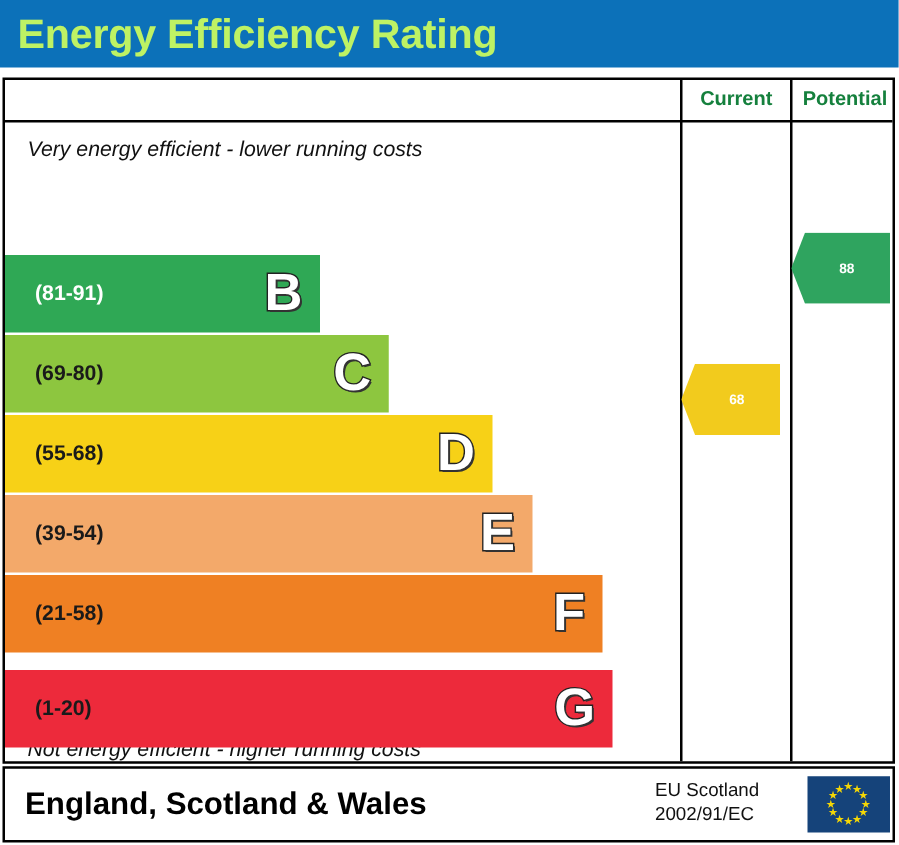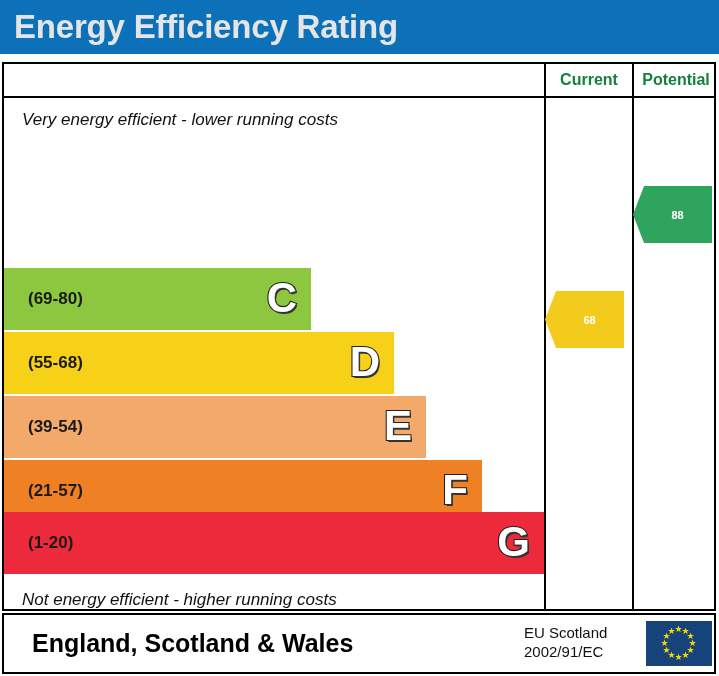--- a/index.html
+++ b/index.html
@@ -15,21 +15,21 @@
     overflow:hidden;
   }
 
   
   .title-bar{
     position:absolute;left:0;top:0;width:719px;height:54px;
     background:#0c71b9;
   }
   .title-text{
     position:absolute;left:14px;top:8px;
-    font-size:33px;font-weight:bold;color:#e5e5e5;
+    font-size:33px;font-weight:bold;color:#bef264;
     letter-spacing:-0.2px;white-space:nowrap;
   }
 
   
   .frame{
     position:absolute;left:2px;top:62px;
     width:714px;height:549px;
     border:2px solid #000000;
     box-sizing:border-box;
     background:#ffffff;
@@ -97,21 +97,21 @@
   }
 
   
   .footer{
     position:absolute;left:2px;top:613px;
     width:714px;height:61px;
     border:2px solid #000000;box-sizing:border-box;
     background:#ffffff;
   }
   .footer-region{
-    position:absolute;left:28px;top:14px;
+    position:absolute;left:16px;top:14px;
     font-size:25px;font-weight:bold;color:#000000;
     white-space:nowrap;
     text-align:center;
   }
   .footer-directive{
     position:absolute;left:520px;top:8px;
     font-size:15px;color:#111111;line-height:1.28;
     text-align:left;white-space:nowrap;
   }
   .eu-flag{
@@ -138,37 +138,41 @@
     <div class="col-sep sep-current"></div>
     <div class="col-sep sep-potential"></div>
 
     <div class="hdr-label hdr-current">Current</div>
     <div class="hdr-label hdr-potential">Potential</div>
 
     <div class="caption caption-top">Very energy efficient - lower running costs</div>
     <div class="caption caption-bottom">Not energy efficient - higher running costs</div>
 
     <div class="bands">
+        <div class="band" style="top: 64px; width: 252px; background: rgb(47, 168, 85);">
+          <div class="band-range">(81-91)</div>
+          <div class="band-letter">B</div>
+        </div>
         <div class="band" style="top: 128px; width: 307px; background: rgb(141, 198, 63);">
           <div class="band-range dark">(69-80)</div>
           <div class="band-letter">C</div>
         </div>
         <div class="band" style="top: 192px; width: 390px; background: rgb(247, 209, 23);">
           <div class="band-range dark">(55-68)</div>
           <div class="band-letter">D</div>
         </div>
         <div class="band" style="top: 256px; width: 422px; background: rgb(243, 169, 106);">
           <div class="band-range dark">(39-54)</div>
           <div class="band-letter">E</div>
         </div>
         <div class="band" style="top: 320px; width: 478px; background: rgb(239, 128, 35);">
-          <div class="band-range dark">(21-57)</div>
+          <div class="band-range dark">(21-58)</div>
           <div class="band-letter">F</div>
         </div>
-        <div class="band" style="top: 372px; width: 540px; background: rgb(237, 42, 59);">
+        <div class="band" style="top: 396px; width: 486px; background: rgb(237, 42, 59);">
           <div class="band-range dark">(1-20)</div>
           <div class="band-letter">G</div>
         </div>
       </div>
 
     <div class="arrow" id="arrow-current" style="background: rgb(242, 203, 29); left: 541px; top: 227px;">
       <span>68</span>
     </div>
     <div class="arrow" id="arrow-potential" style="background: rgb(47, 164, 95); left: 629px; top: 122px;">
       <span>88</span>

